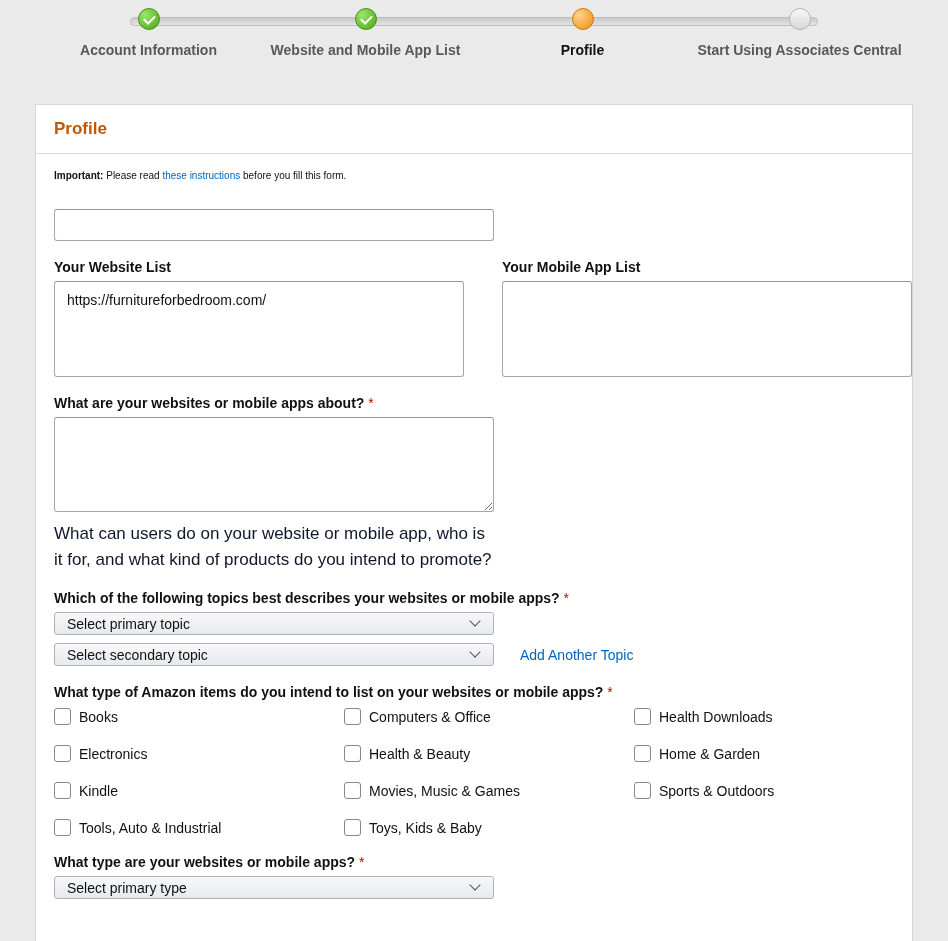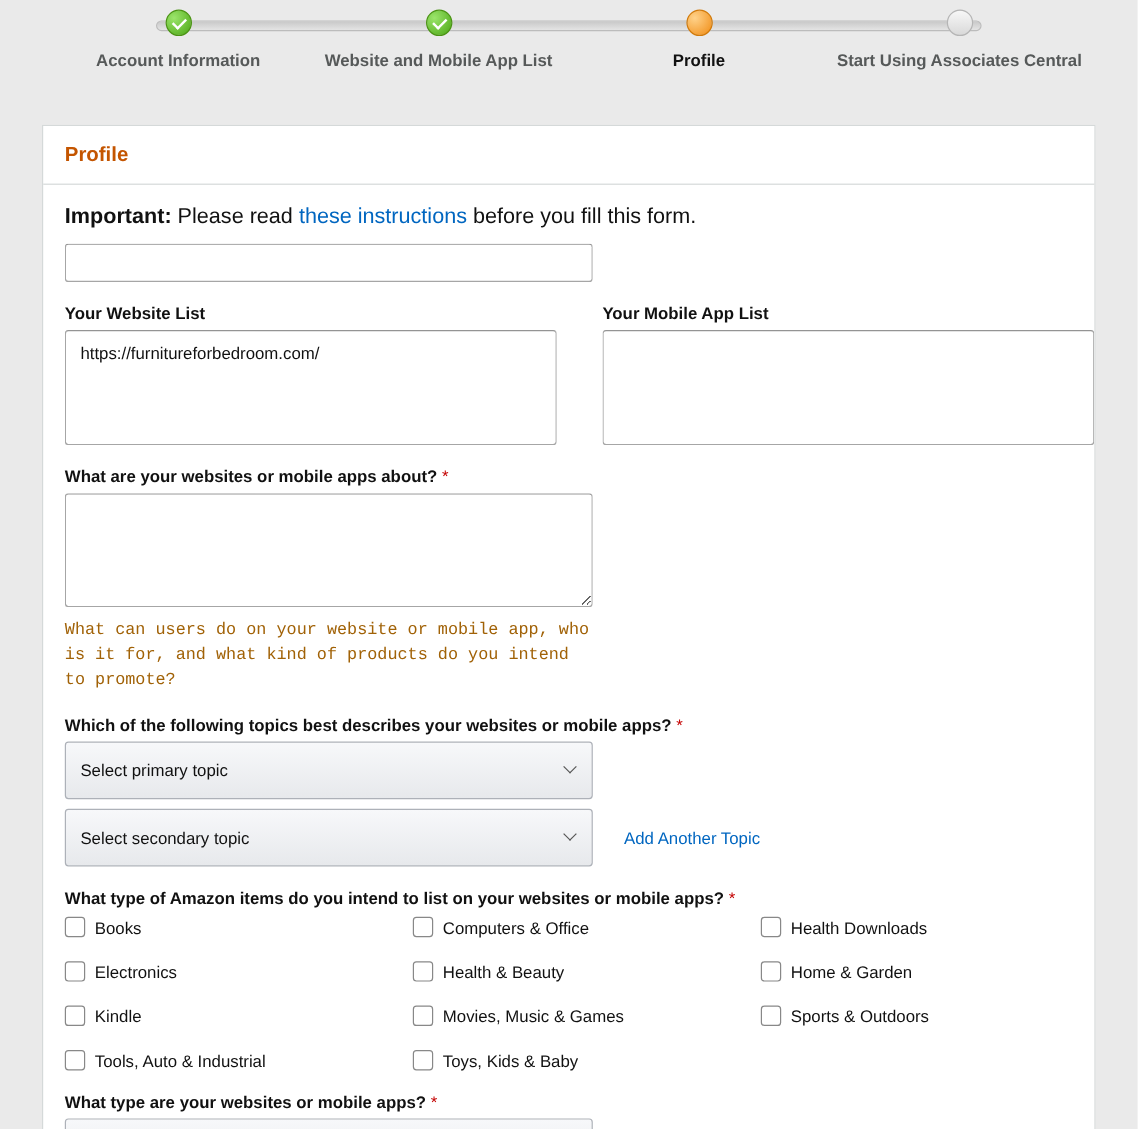--- a/index.html
+++ b/index.html
@@ -89,22 +89,22 @@
   }
   .card-header h2 {
     color: #c45500;
     font-size: 17px;
     font-weight: bold;
   }
   .card-body {
     padding: 16px 18px;
   }
   .important-line {
-    margin-bottom: 12px;
-    font-size: 18px;
+    margin-bottom: 28px;
+    font-size: 10px;
   }
   .important-line b { font-weight: bold; }
   .link { color: #0066c0; text-decoration: none; }
   .form-row { margin-bottom: 18px; }
   .label {
     font-weight: bold;
     font-size: 14px;
     margin-bottom: 6px;
     display: block;
   }
@@ -138,36 +138,35 @@
     width: 410px;
     height: 96px;
     border: 1px solid #a6a6a6;
     border-top-color: #949494;
     border-radius: 3px;
     padding: 10px 12px;
     font-size: 14px;
     background: #fff;
   }
   .hint {
-    color: #a16207;
-    font-size: 14px;
+    color: #0f172a;
+    font-size: 17px;
     margin-top: 6px;
     line-height: 1.5;
     max-width: 440px;
-    font-family: Liberation Mono, monospace;
   }
   .select-row {
     display: flex;
     align-items: center;
     gap: 26px;
     margin-bottom: 8px;
   }
   .select {
     width: 440px;
-    height: 48px;
+    height: 23px;
     border: 1px solid #adb1b8;
     border-radius: 3px;
     background: linear-gradient(#f7f8fa, #e7e9ec);
     padding: 0 30px 0 12px;
     font-size: 14px;
     color: #111;
     position: relative;
     display: flex;
     align-items: center;
     cursor: pointer;

